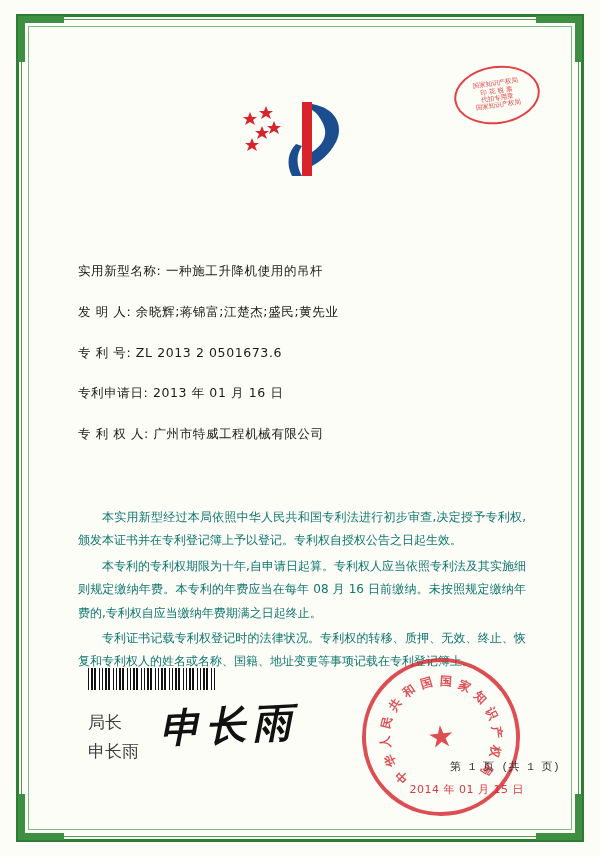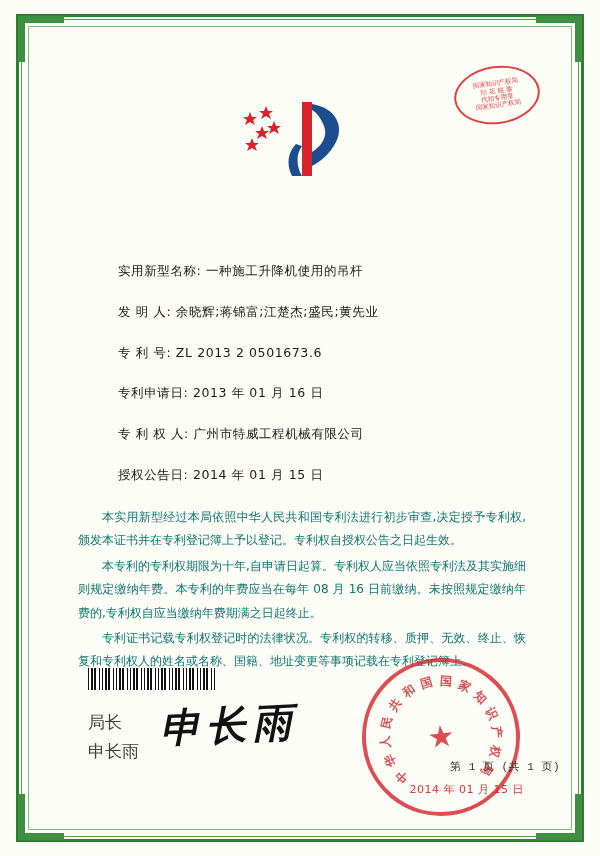--- a/index.html
+++ b/index.html
@@ -105,21 +105,20 @@
   .fields{
     position:absolute;
     left:38px;right:30px;top:222px;
   }
   .field{
     font-size:12.5px;
     color:#1a1a1a;
     margin-bottom:22px;
     letter-spacing:.6px;
     line-height:1.5;
-    margin-left:40px;
   }
   .field .lbl{ }
   .field .val{ }
 
   .body-text{
     position:absolute;
     left:38px;right:34px;top:466px;
     font-size:12px;
     color:#0f766e;
     line-height:1.95;
@@ -256,24 +255,20 @@
         <span class="lbl">专 利 号:</span>
         <span class="val">ZL 2013 2 0501673.6</span>
       </div>
       <div class="field">
         <span class="lbl">专利申请日:</span>
         <span class="val">2013 年 01 月 16 日</span>
       </div>
       <div class="field">
         <span class="lbl">专 利 权 人:</span>
         <span class="val">广州市特威工程机械有限公司</span>
-      </div>
-      <div class="field">
-        <span class="lbl">授权公告日:</span>
-        <span class="val">2014 年 01 月 15 日</span>
       </div>
     </div>
 
     <div class="body-text">
       <p>本实用新型经过本局依照中华人民共和国专利法进行初步审查,决定授予专利权,颁发本证书并在专利登记簿上予以登记。专利权自授权公告之日起生效。</p>
       <p>本专利的专利权期限为十年,自申请日起算。专利权人应当依照专利法及其实施细则规定缴纳年费。本专利的年费应当在每年 08 月 16 日前缴纳。未按照规定缴纳年费的,专利权自应当缴纳年费期满之日起终止。</p>
       <p>专利证书记载专利权登记时的法律状况。专利权的转移、质押、无效、终止、恢复和专利权人的姓名或名称、国籍、地址变更等事项记载在专利登记簿上。</p>
     </div>
 
     <div class="barcode"></div>

